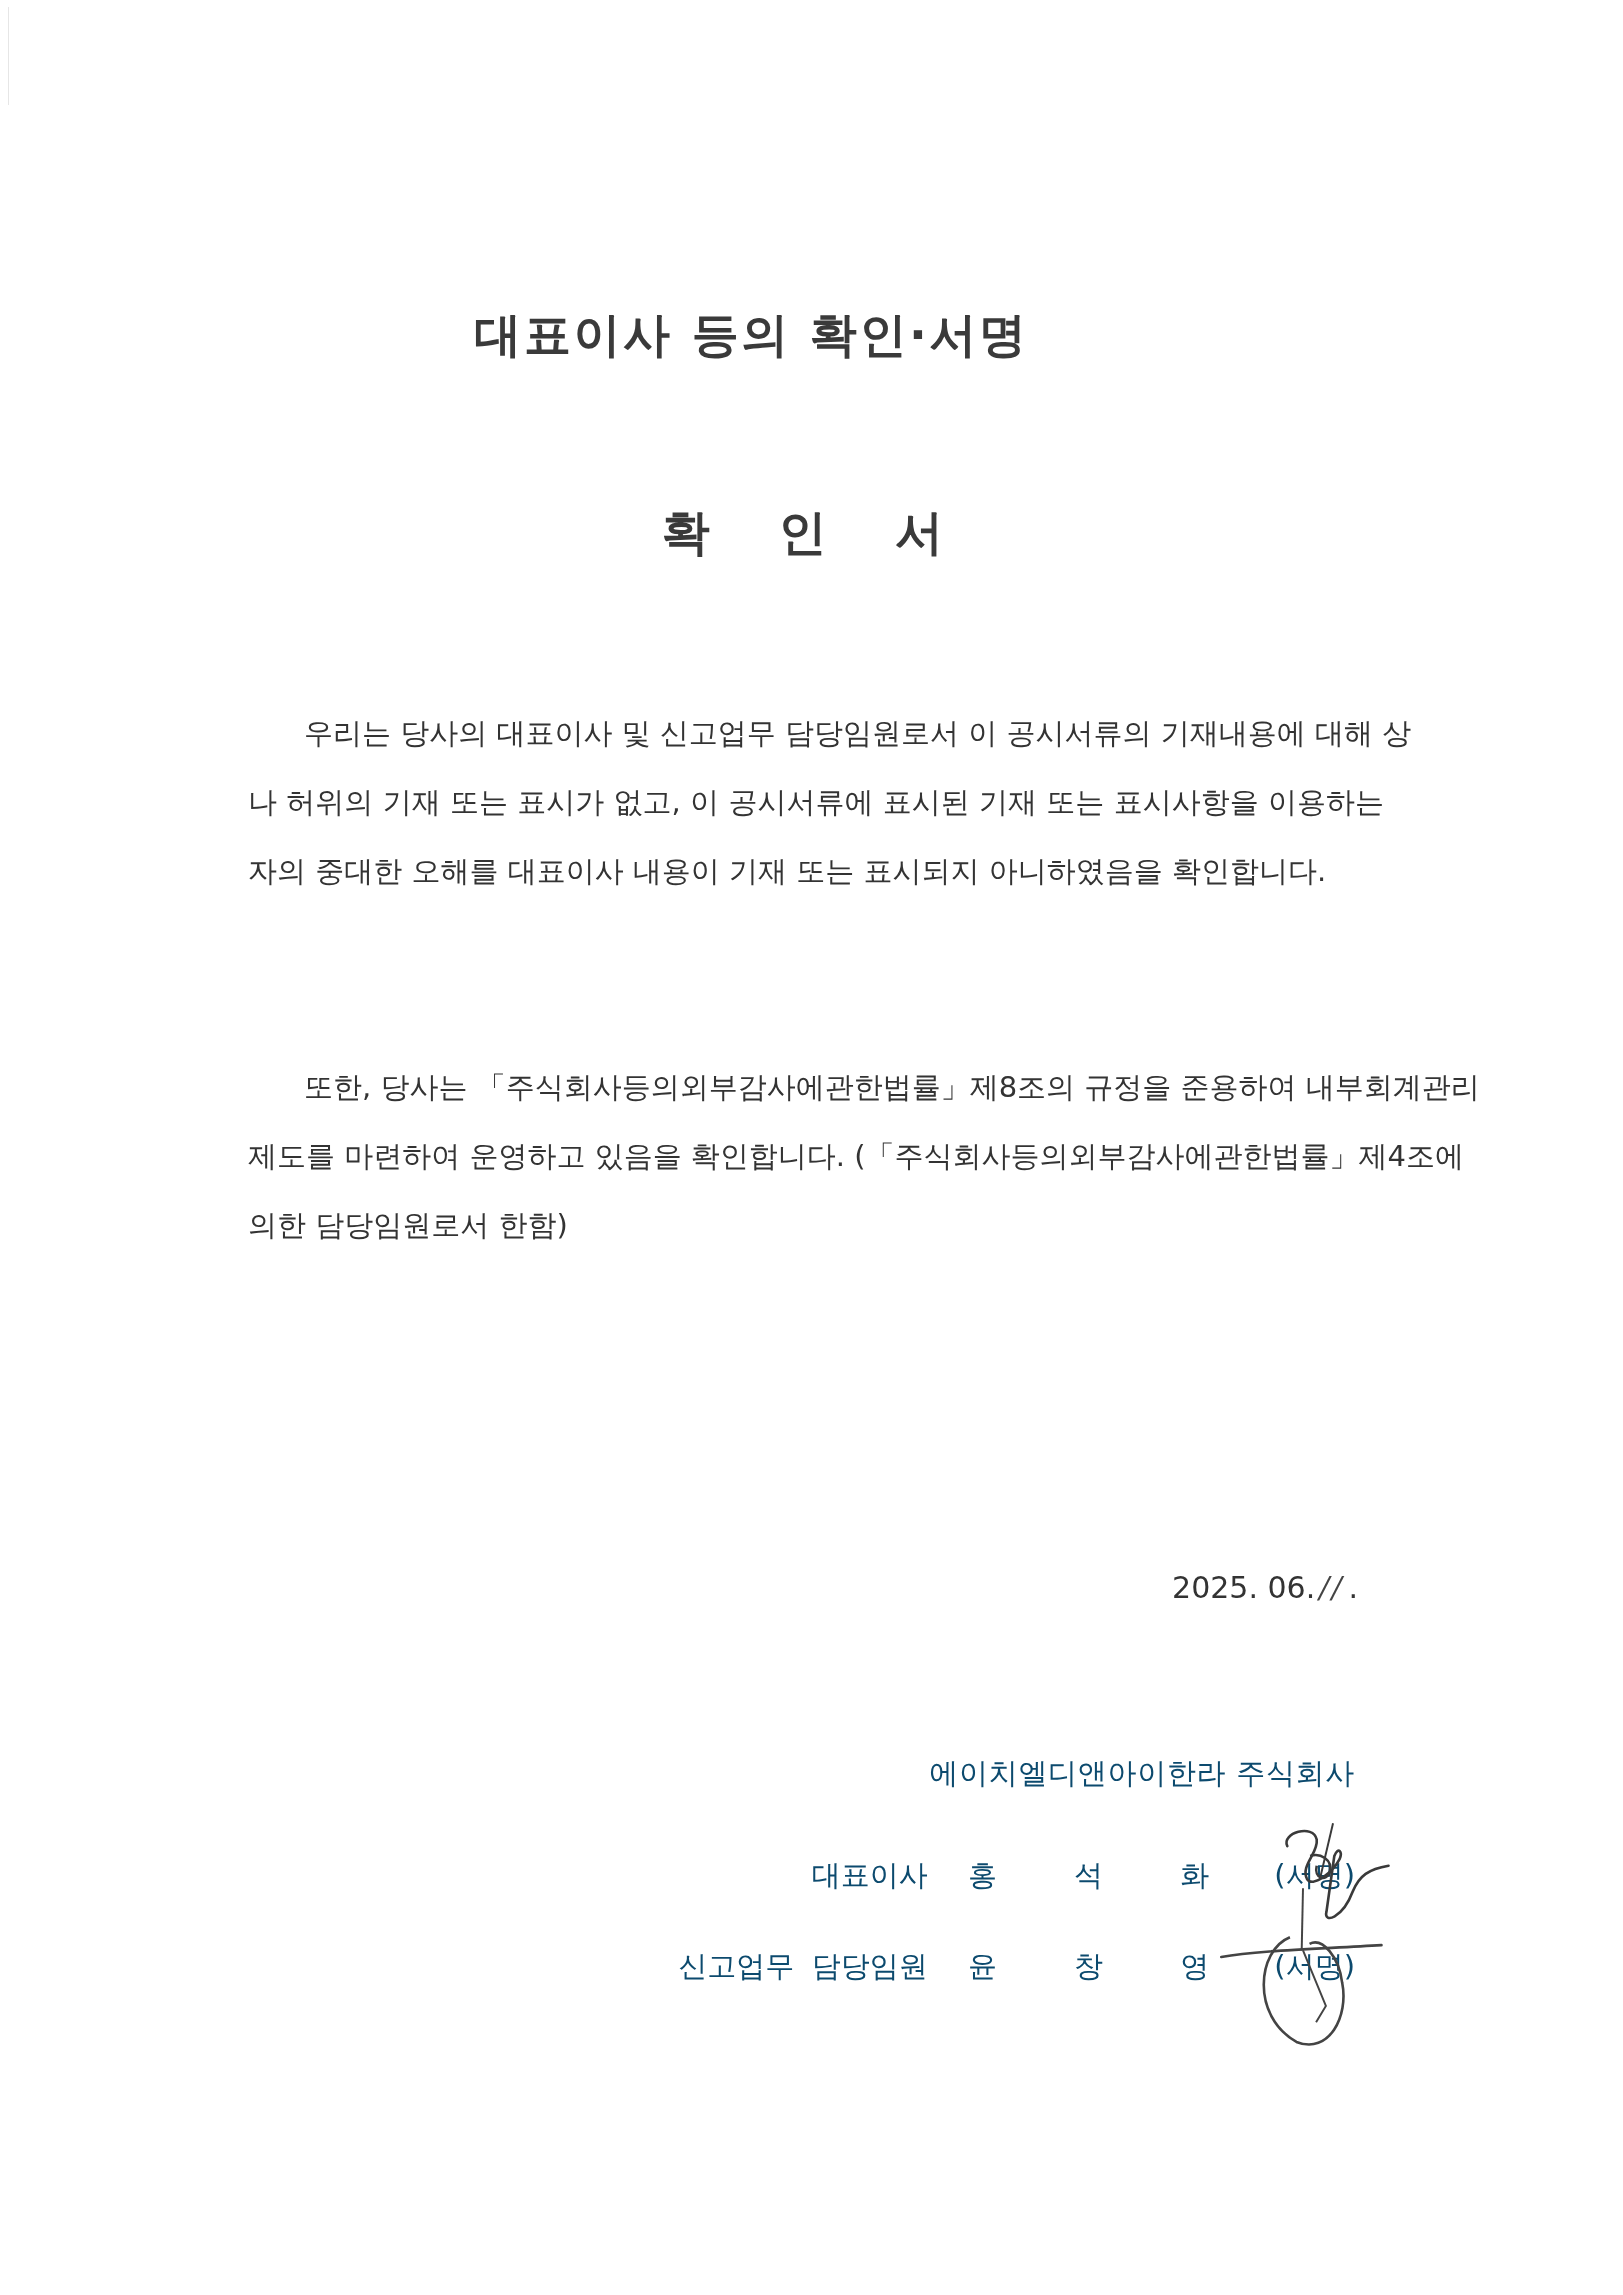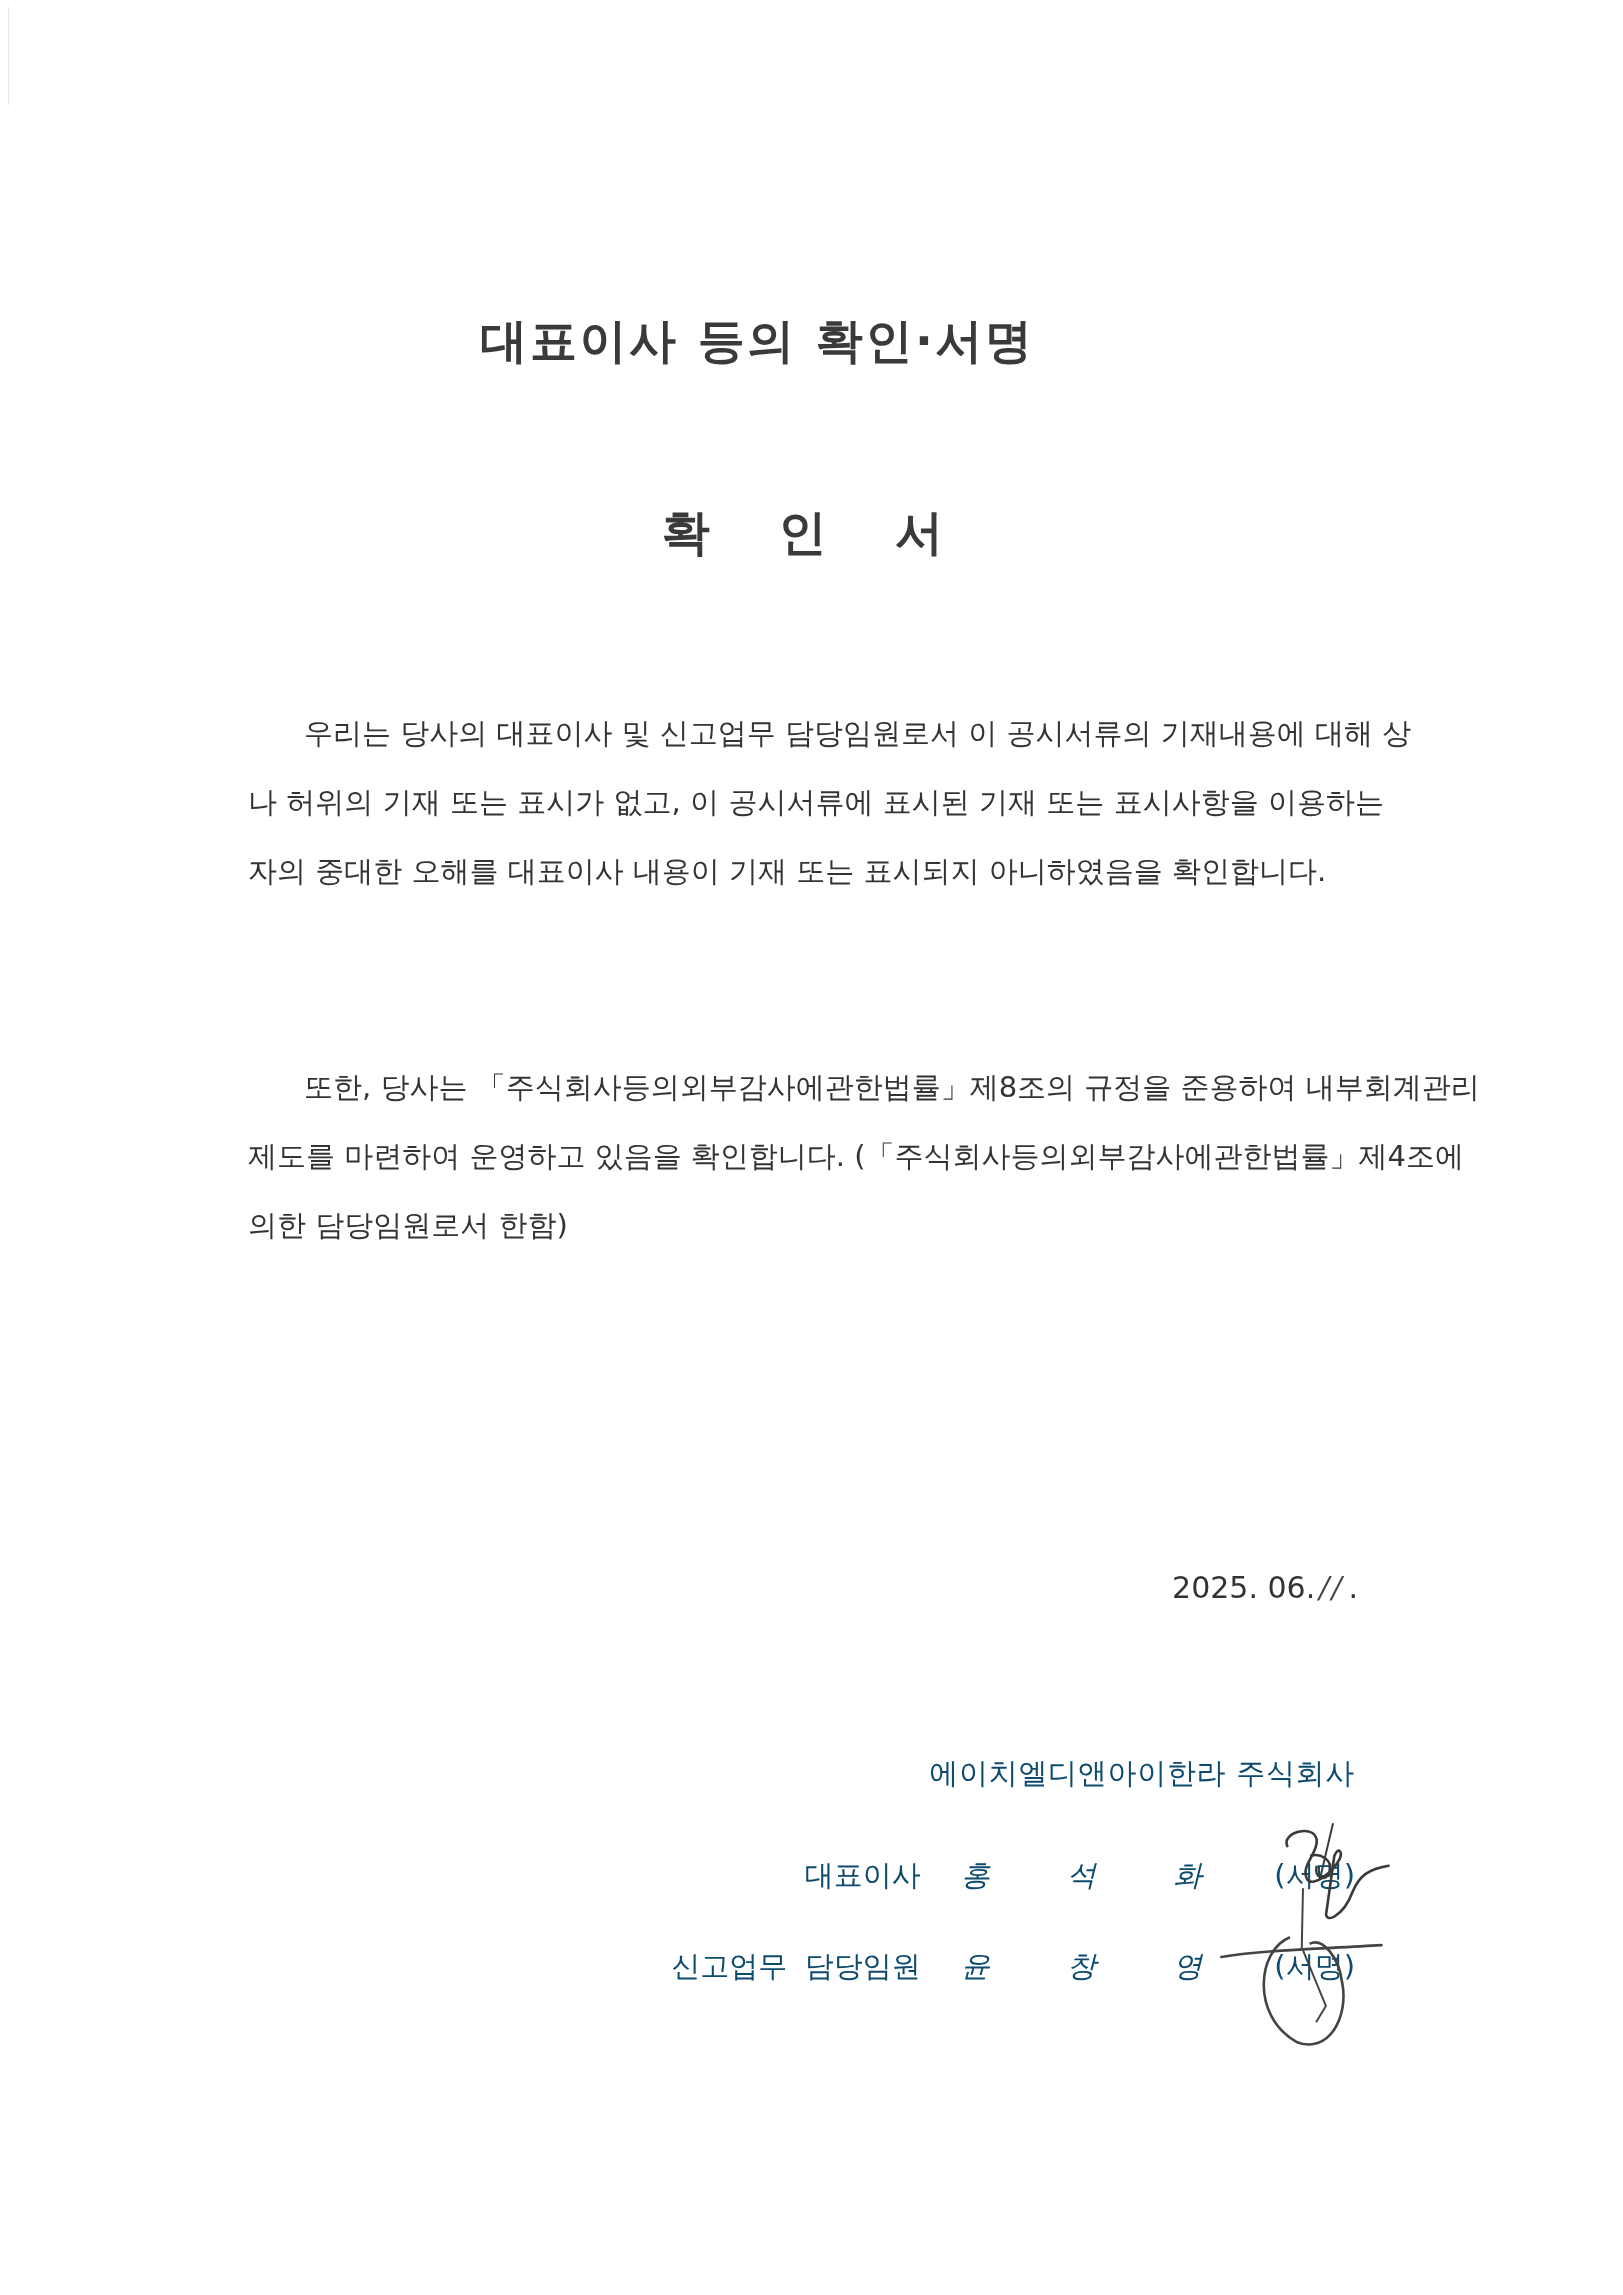--- a/index.html
+++ b/index.html
@@ -26,21 +26,21 @@
     .doc-title {
       position: absolute;
       top: 304px;
       left: 0;
       width: 1503px;
       text-align: center;
       font-size: 47px;
       font-weight: bold;
       letter-spacing: 2.6px;
       color: #3a3a3a;
-      margin: 6px;
+      margin: 0;
     }
     .doc-subtitle {
       position: absolute;
       top: 501px;
       left: 0;
       width: 1623px;
       text-align: center;
       font-size: 48px;
       font-weight: bold;
       letter-spacing: 26px;
@@ -93,21 +93,21 @@
       right: 268px;
       text-align: right;
       font-size: 29px;
       color: #0c4a6e;
       white-space: nowrap;
     }
     .company { top: 1754px; letter-spacing: 0.7px; }
     .rep-line { top: 1856px; }
     .officer-line { top: 1947px; }
     .sig-role { margin-right: 31px; font-family: Liberation Mono, monospace; }
-    .sig-name { letter-spacing: 34px; margin-right: 17px; font-style: italic; }
+    .sig-name { letter-spacing: 34px; margin-right: 10px; }
     .sig-mark { position: relative; display: inline-block; margin-left: 11.8px; }
     .signature-svg {
       position: absolute;
       pointer-events: none;
     }
   </style>
 </head>
 <body>
 
 <div class="page-edge"></div>

